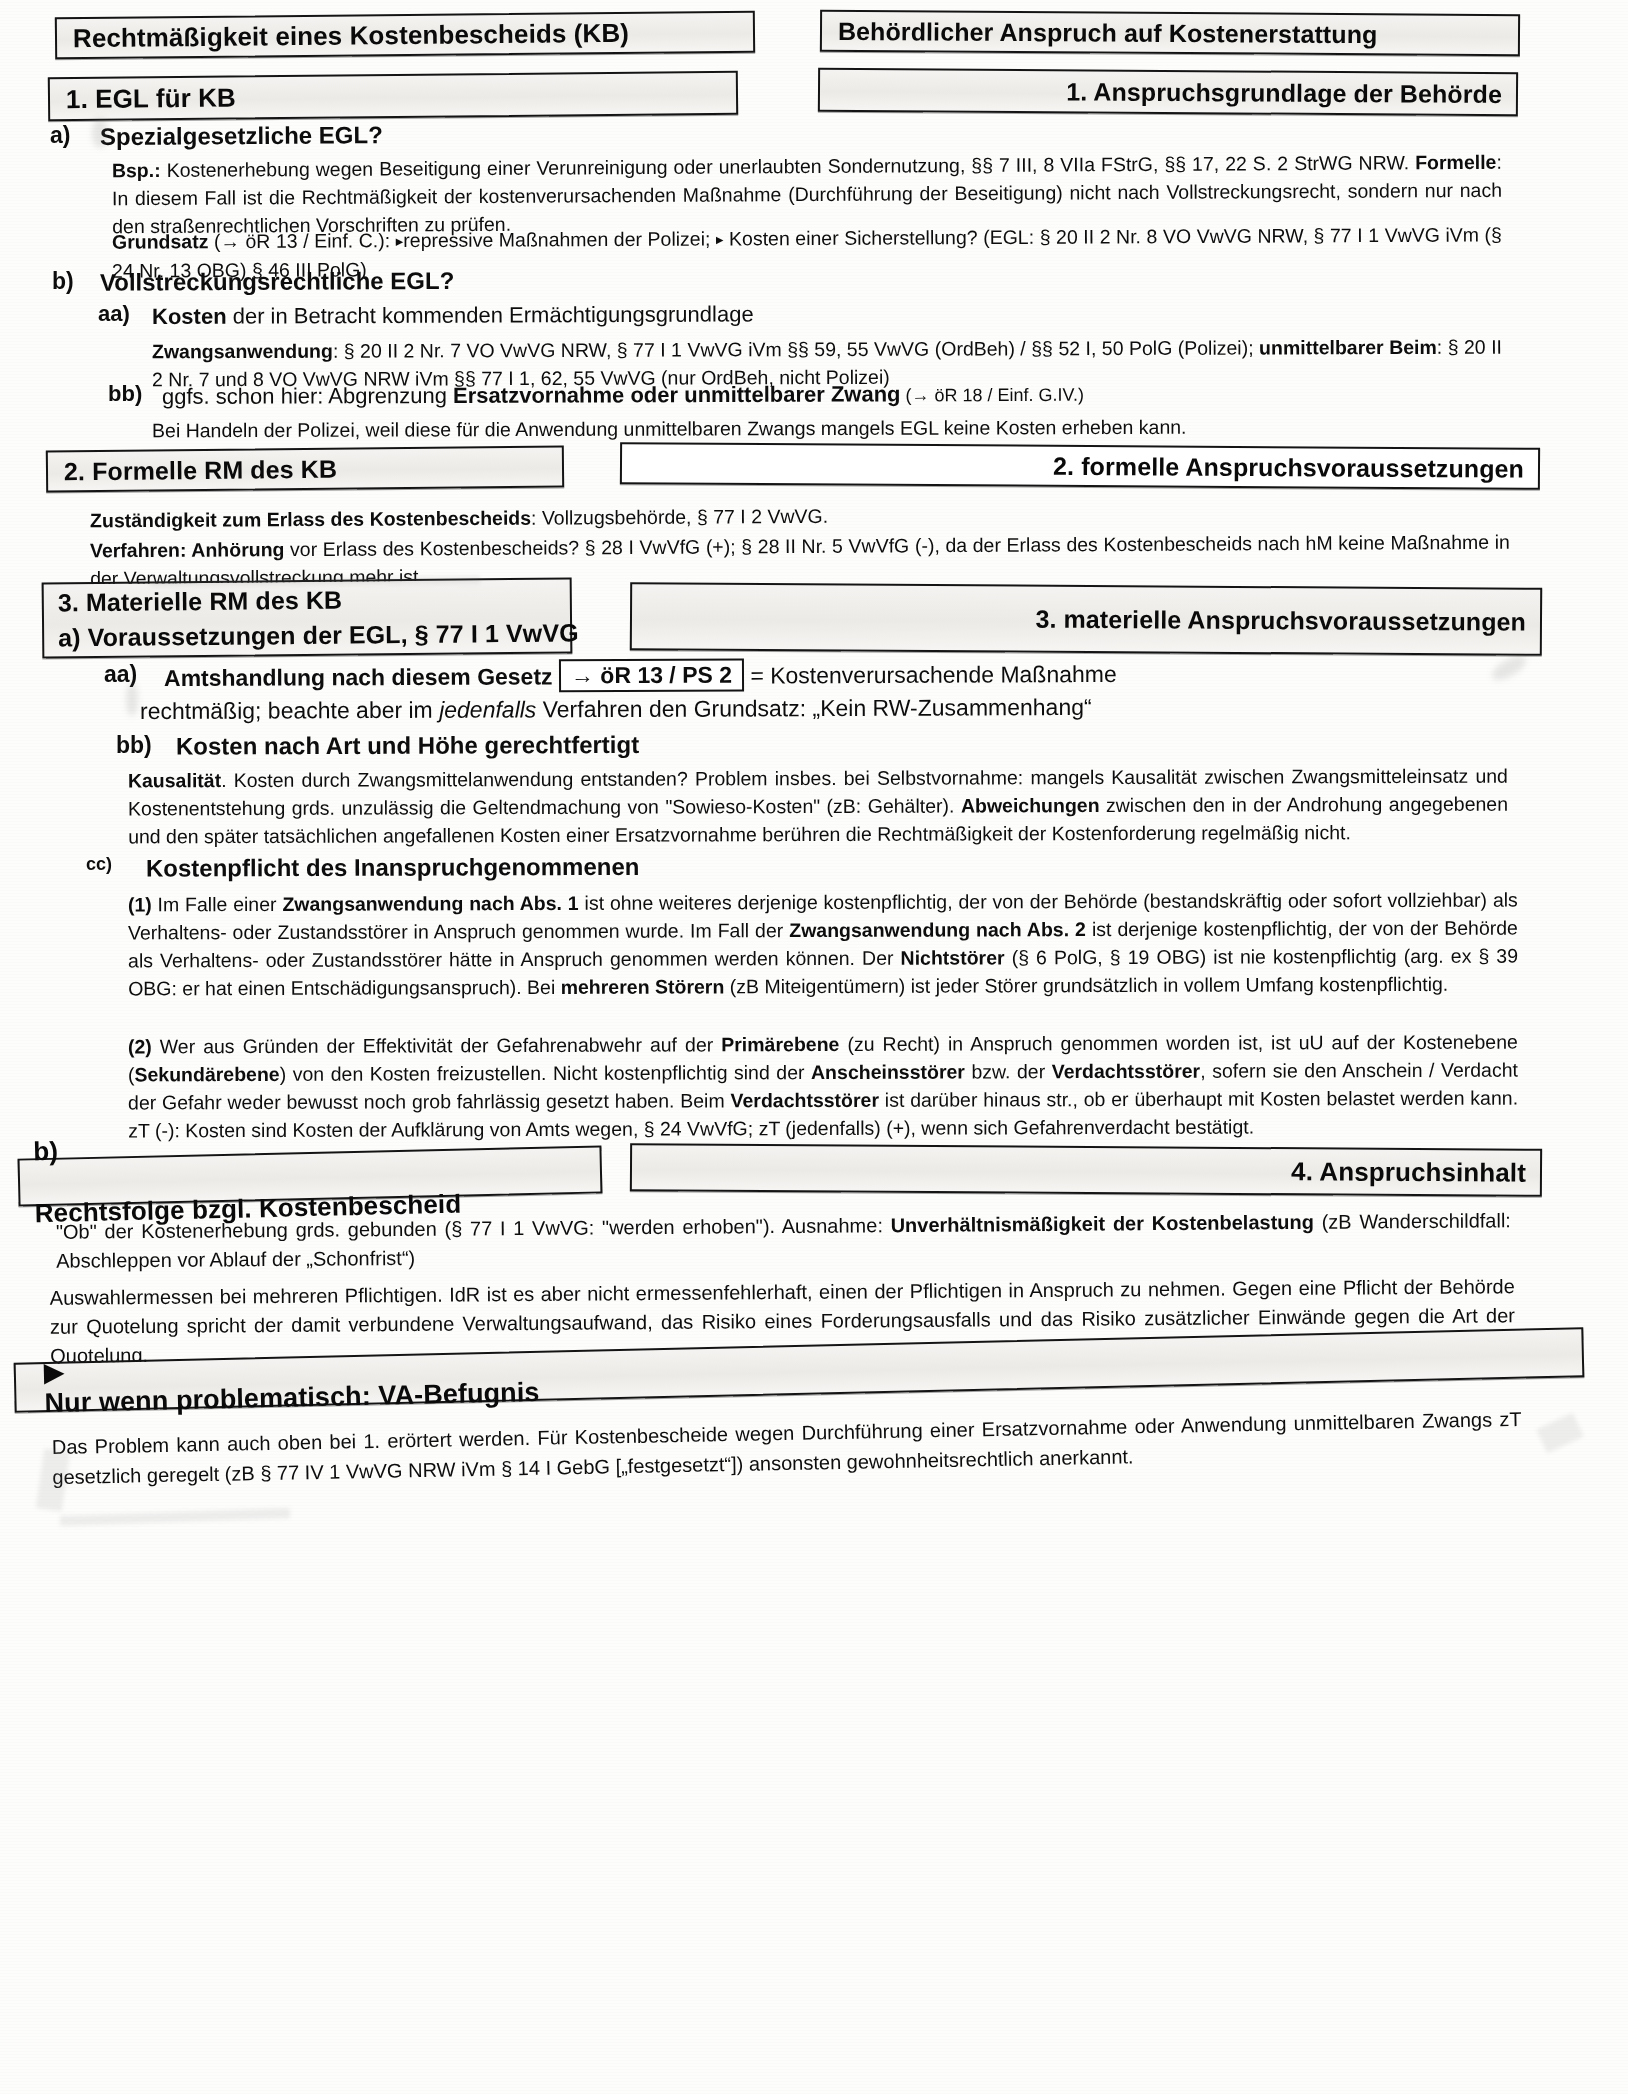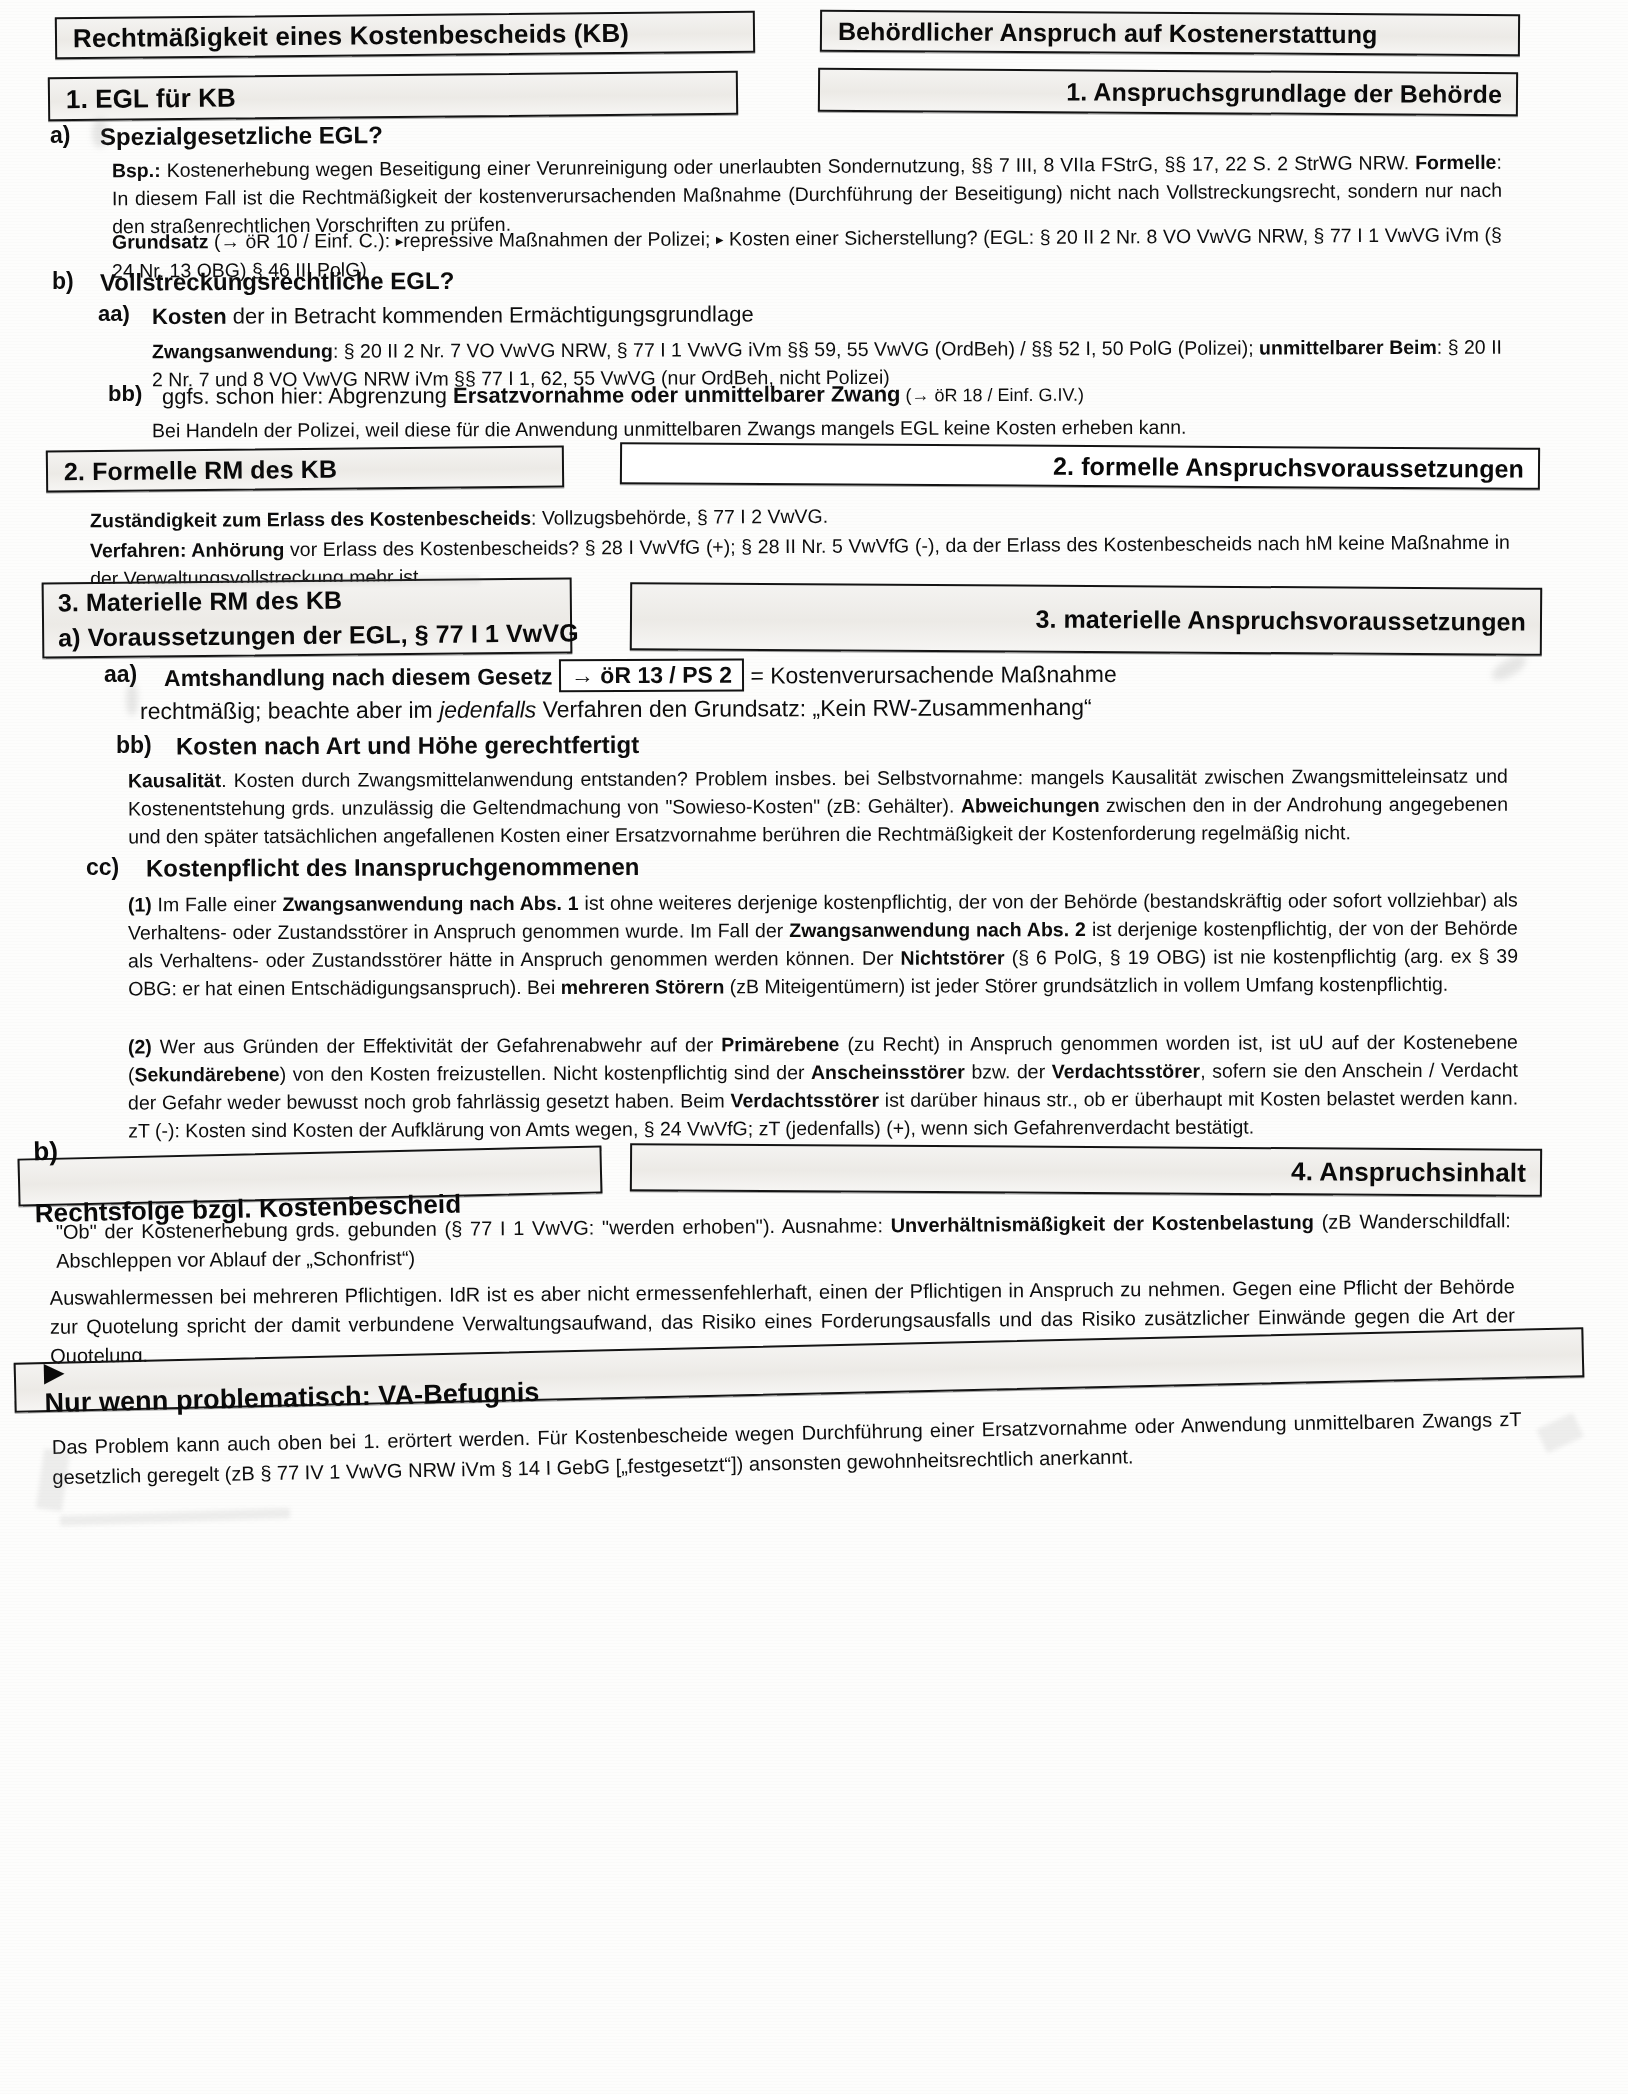--- a/index.html
+++ b/index.html
@@ -91,21 +91,21 @@
   </div>
 
   <div class="lbl" style="left:50px;top:122px;font-size:23px;">a)</div>
   <div class="blk lead" style="left:100px;top:119px;width:600px;transform:rotate(-0.4deg);">Spezialgesetzliche EGL?</div>
 
   <div class="blk body" style="left:112px;top:152px;width:1390px;transform:rotate(-0.35deg);">
     <p><b>Bsp.:</b><span> Kostenerhebung wegen Beseitigung einer Verunreinigung oder unerlaubten Sondernutzung, §§ 7 III, 8 VIIa FStrG, §§ 17, 22 S. 2 StrWG NRW. </span><b>Formelle</b><span>: In diesem Fall ist die Rechtmäßigkeit der kostenverursachenden Maßnahme (Durchführung der Beseitigung) nicht nach Vollstreckungsrecht, sondern nur nach den straßenrechtlichen Vorschriften zu prüfen.</span></p>
   </div>
 
   <div class="blk body" style="left:112px;top:224px;width:1390px;transform:rotate(-0.3deg);">
-    <p><b>Grundsatz</b><span> (→ öR 10 / Einf. C.): </span><span class="tri">▸</span><span>repressive Maßnahmen der Polizei; </span><span class="tri">▸</span>&nbsp;<span>Kosten einer Sicherstellung? (EGL: § 20 II 2 Nr. 8 VO VwVG NRW, § 77 I 1 VwVG iVm (§ 24 Nr. 13 OBG) § 46 III PolG)</span></p>
+    <p><b>Grundsatz</b><span> (→ öR 13 / Einf. C.): </span><span class="tri">▸</span><span>repressive Maßnahmen der Polizei; </span><span class="tri">▸</span>&nbsp;<span>Kosten einer Sicherstellung? (EGL: § 20 II 2 Nr. 8 VO VwVG NRW, § 77 I 1 VwVG iVm (§ 24 Nr. 13 OBG) § 46 III PolG)</span></p>
   </div>
 
   <div class="lbl" style="left:52px;top:268px;font-size:23px;">b)</div>
   <div class="blk lead" style="left:100px;top:265px;width:640px;transform:rotate(-0.3deg);">Vollstreckungsrechtliche EGL?</div>
 
   <div class="lbl" style="left:98px;top:301px;font-size:22px;">aa)</div>
   <div class="blk" style="left:152px;top:300px;width:900px;font-size:22px;line-height:30px;transform:rotate(-0.25deg);">
     <b>Kosten</b><span> der in Betracht kommenden Ermächtigungsgrundlage</span>
   </div>
 
@@ -155,21 +155,21 @@
     <span>rechtmäßig; beachte aber im </span><i>jedenfalls</i><span> Verfahren den Grundsatz: „Kein RW-Zusammenhang“</span>
   </div>
 
   <div class="lbl" style="left:116px;top:732px;font-size:23px;">bb)</div>
   <div class="blk lead" style="left:176px;top:729px;width:900px;transform:rotate(-0.2deg);">Kosten nach Art und Höhe gerechtfertigt</div>
 
   <div class="blk body" style="left:128px;top:764px;width:1380px;transform:rotate(-0.2deg);">
     <p><b>Kausalität</b><span>. Kosten durch Zwangsmittelanwendung entstanden? Problem insbes. bei Selbstvornahme: mangels Kausalität zwischen Zwangsmitteleinsatz und Kostenentstehung grds. unzulässig die Geltendmachung von "Sowieso-Kosten" (zB: Gehälter). </span><b>Abweichungen</b><span> zwischen den in der Androhung angegebenen und den später tatsächlichen angefallenen Kosten einer Ersatzvornahme berühren die Rechtmäßigkeit der Kostenforderung regelmäßig nicht.</span></p>
   </div>
 
-  <div class="lbl" style="left:86px;top:854px;font-size:23px;">cc)</div>
+  <div class="lbl" style="left:86px;top:854px;font-size:18px;">cc)</div>
   <div class="blk lead" style="left:146px;top:851px;width:900px;transform:rotate(-0.2deg);">Kostenpflicht des Inanspruchgenommenen</div>
 
   <div class="blk body" style="left:128px;top:888px;width:1390px;transform:rotate(-0.2deg);">
     <p><b>(1)</b><span> Im Falle einer </span><b>Zwangsanwendung nach Abs. 1</b><span> ist ohne weiteres derjenige kostenpflichtig, der von der Behörde (bestandskräftig oder sofort vollziehbar) als Verhaltens- oder Zustandsstörer in Anspruch genommen wurde. Im Fall der </span><b>Zwangsanwendung nach Abs. 2</b><span> ist derjenige kostenpflichtig, der von der Behörde als Verhaltens- oder Zustandsstörer hätte in Anspruch genommen werden können. Der </span><b>Nichtstörer</b><span> (§ 6 PolG, § 19 OBG) ist nie kostenpflichtig (arg. ex § 39 OBG: er hat einen Entschädigungsanspruch). Bei </span><b>mehreren Störern</b><span> (zB Miteigentümern) ist jeder Störer grundsätzlich in vollem Umfang kostenpflichtig.</span></p>
   </div>
 
   <div class="blk body" style="left:128px;top:1030px;width:1390px;transform:rotate(-0.2deg);">
     <p><b>(2)</b><span> Wer aus Gründen der Effektivität der Gefahrenabwehr auf der </span><b>Primärebene</b><span> (zu Recht) in Anspruch genommen worden ist, ist uU auf der Kostenebene (</span><b>Sekundärebene</b><span>) von den Kosten freizustellen. Nicht kostenpflichtig sind der </span><b>Anscheinsstörer</b><span> bzw. der </span><b>Verdachtsstörer</b><span>, sofern sie den Anschein / Verdacht der Gefahr weder bewusst noch grob fahrlässig gesetzt haben. Beim </span><b>Verdachtsstörer</b><span> ist darüber hinaus str., ob er überhaupt mit Kosten belastet werden kann. zT (-): Kosten sind Kosten der Aufklärung von Amts wegen, § 24 VwVfG; zT (jedenfalls) (+), wenn sich Gefahrenverdacht bestätigt.</span></p>
   </div>
 

